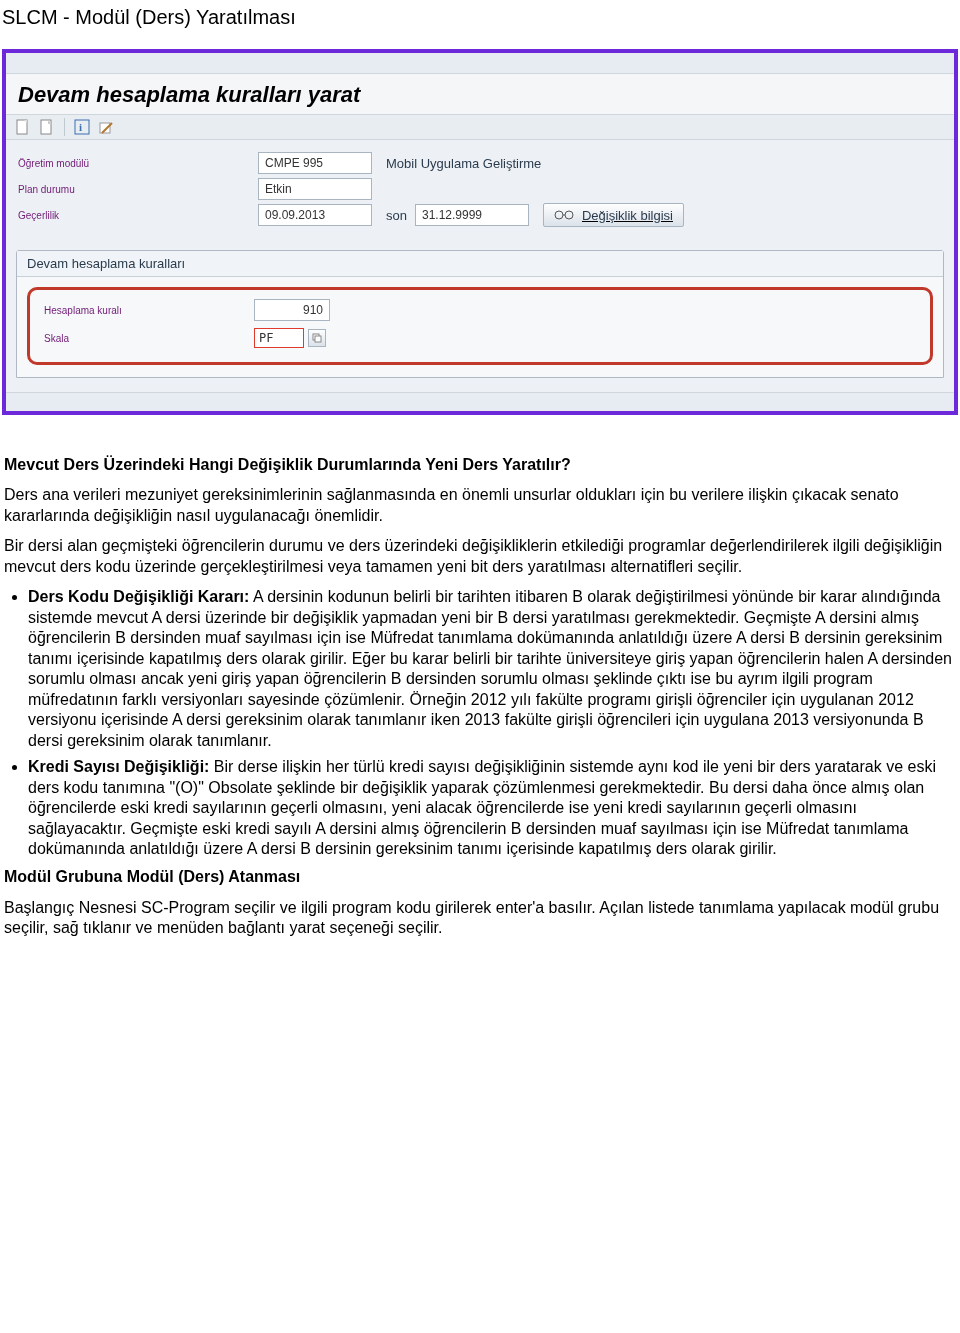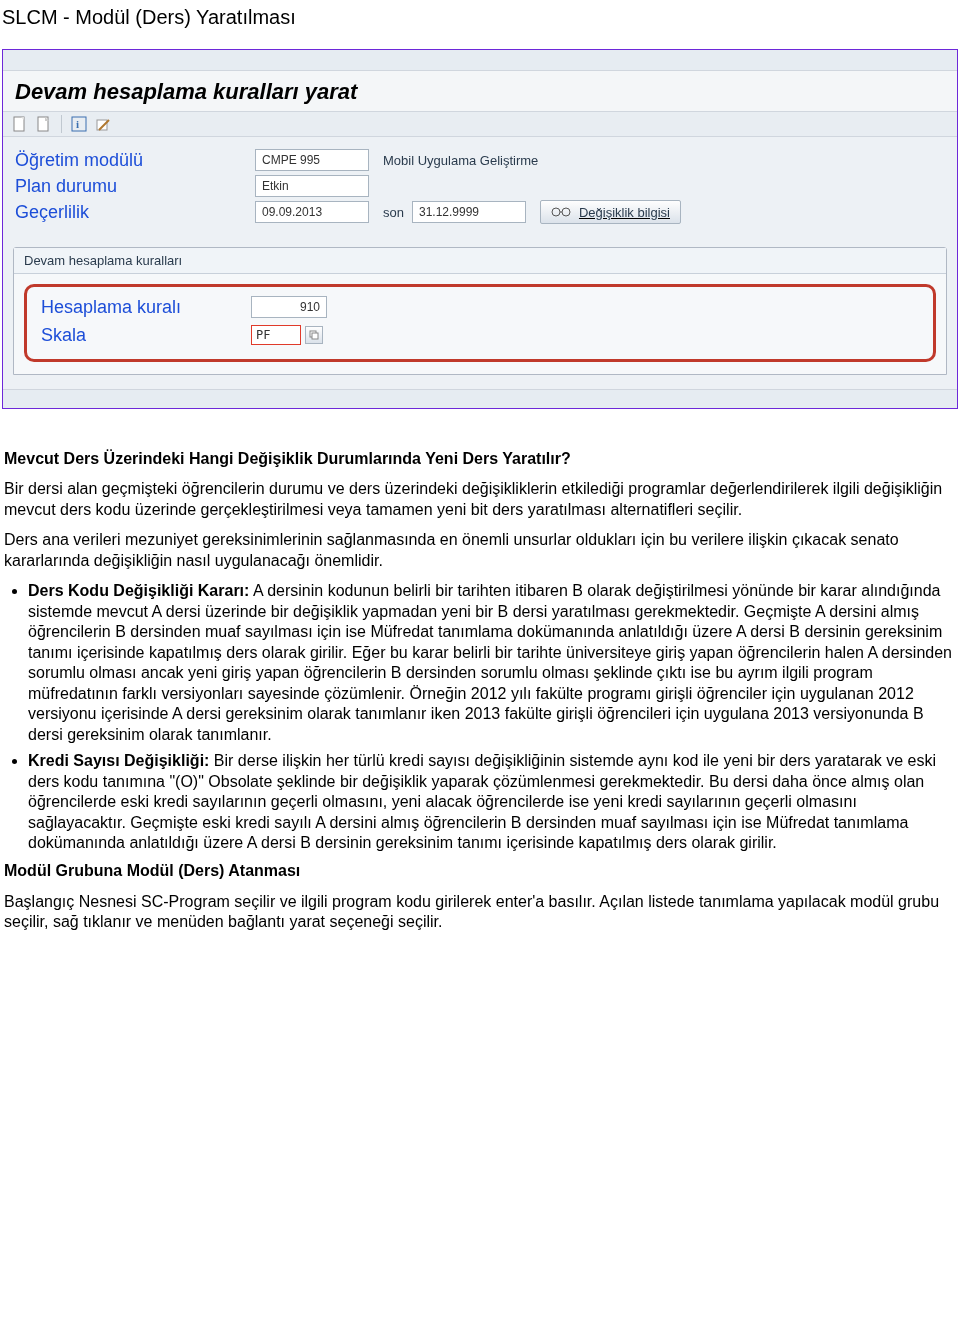--- a/index.html
+++ b/index.html
@@ -10,21 +10,21 @@
     color: #000;
     background: #fff;
     width: 960px;
   }
   .doc-heading {
     font-size: 20px;
     font-weight: normal;
     margin: 6px 8px 20px 2px;
   }
   .sap-window {
-    border: 1px solid #6d28d9;
+    border: 4px solid #6d28d9;
     margin: 10px 2px 40px 2px;
     background: #f4f6f8;
     font-size: 13px;
   }
   .win-bar {
     height: 20px;
     background: #e6ecf2;
     border-bottom: 1px solid #d0d6de;
   }
   .win-title {
@@ -61,22 +61,22 @@
     background: #edf1f5;
     padding: 10px 10px 14px 10px;
   }
   .row {
     display: flex;
     align-items: center;
     height: 26px;
   }
   .lbl {
     width: 240px;
-    color: #1d4ed8;
-    font-size: 18px;
+    color: #701a75;
+    font-size: 10px;
     padding-left: 2px;
   }
   .fld {
     border: 1px solid #a8b4c0;
     background: #fff;
     height: 20px;
     line-height: 20px;
     padding: 0 6px;
     font-size: 12px;
     color: #333;
@@ -257,22 +257,22 @@
           </span>
         </div>
       </div>
     </div>
   </div>
   <div class="bot-bar"></div>
 </div>
 
 <div class="prose">
   <h3>Mevcut Ders Üzerindeki Hangi Değişiklik Durumlarında Yeni Ders Yaratılır?</h3>
+  <p>Ders ana verileri mezuniyet gereksinimlerinin sağlanmasında en önemli unsurlar oldukları için bu verilere ilişkin çıkacak senato kararlarında değişikliğin nasıl uygulanacağı önemlidir.</p>
   <p>Bir dersi alan geçmişteki öğrencilerin durumu ve ders üzerindeki değişikliklerin etkilediği programlar değerlendirilerek ilgili değişikliğin mevcut ders kodu üzerinde gerçekleştirilmesi veya tamamen yeni bit ders yaratılması alternatifleri seçilir.</p>
-  <p>Ders ana verileri mezuniyet gereksinimlerinin sağlanmasında en önemli unsurlar oldukları için bu verilere ilişkin çıkacak senato kararlarında değişikliğin nasıl uygulanacağı önemlidir.</p>
   <ul class="bul">
     <li>
       <span class="label-strong">Ders Kodu Değişikliği Kararı:</span><span> A dersinin kodunun belirli bir tarihten itibaren B olarak değiştirilmesi yönünde bir karar alındığında sistemde mevcut A dersi üzerinde bir değişiklik yapmadan yeni bir B dersi yaratılması gerekmektedir. Geçmişte A dersini almış öğrencilerin B dersinden muaf sayılması için ise Müfredat tanımlama dokümanında anlatıldığı üzere A dersi B dersinin gereksinim tanımı içerisinde kapatılmış ders olarak girilir. Eğer bu karar belirli bir tarihte üniversiteye giriş yapan öğrencilerin halen A dersinden sorumlu olması ancak yeni giriş yapan öğrencilerin B dersinden sorumlu olması şeklinde çıktı ise bu ayrım ilgili program müfredatının farklı versiyonları sayesinde çözümlenir. Örneğin 2012 yılı fakülte programı girişli öğrenciler için uygulanan 2012 versiyonu içerisinde A dersi gereksinim olarak tanımlanır iken 2013 fakülte girişli öğrencileri için uygulana 2013 versiyonunda B dersi gereksinim olarak tanımlanır.</span>
     </li>
     <li>
       <span class="label-strong">Kredi Sayısı Değişikliği:</span><span> Bir derse ilişkin her türlü kredi sayısı değişikliğinin sistemde aynı kod ile yeni bir ders yaratarak ve eski ders kodu tanımına "(O)" Obsolate şeklinde bir değişiklik yaparak çözümlenmesi gerekmektedir. Bu dersi daha önce almış olan öğrencilerde eski kredi sayılarının geçerli olmasını, yeni alacak öğrencilerde ise yeni kredi sayılarının geçerli olmasını sağlayacaktır. Geçmişte eski kredi sayılı A dersini almış öğrencilerin B dersinden muaf sayılması için ise Müfredat tanımlama dokümanında anlatıldığı üzere A dersi B dersinin gereksinim tanımı içerisinde kapatılmış ders olarak girilir.</span>
     </li>
   </ul>
   <h3>Modül Grubuna Modül (Ders) Atanması</h3>
   <p>Başlangıç Nesnesi SC-Program seçilir ve ilgili program kodu girilerek enter'a basılır. Açılan listede tanımlama yapılacak modül grubu seçilir, sağ tıklanır ve menüden bağlantı yarat seçeneği seçilir.</p>

